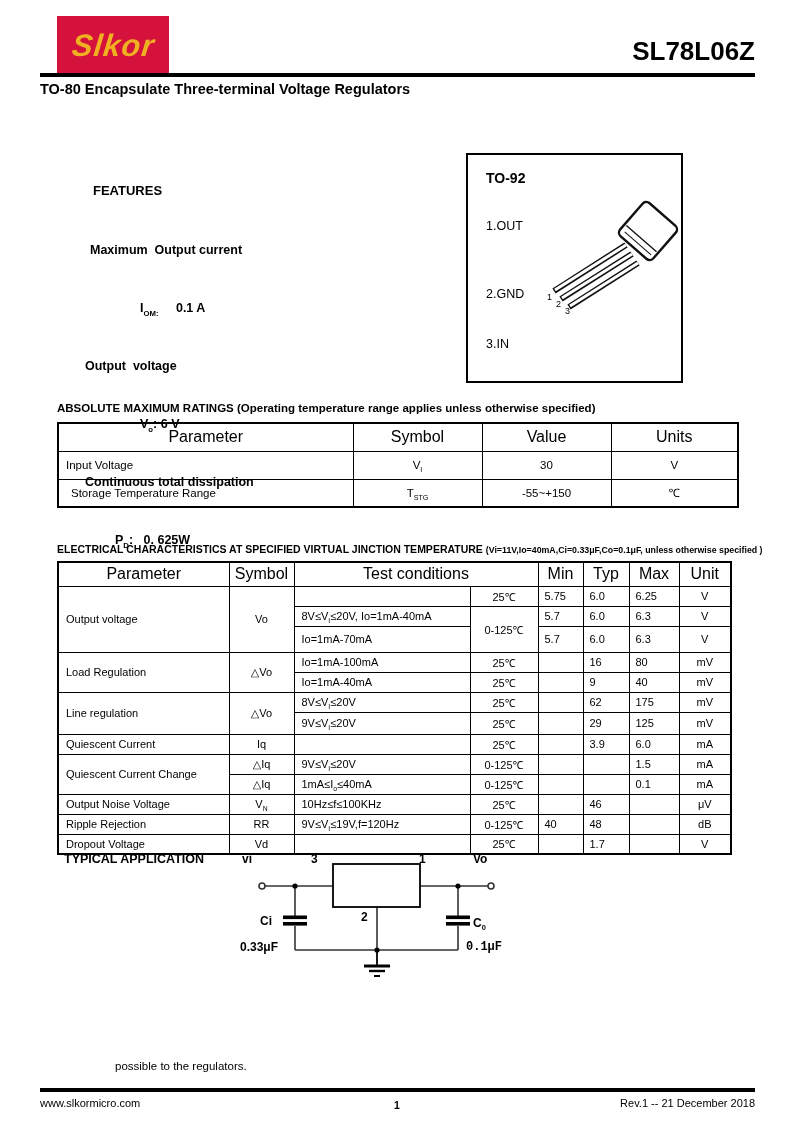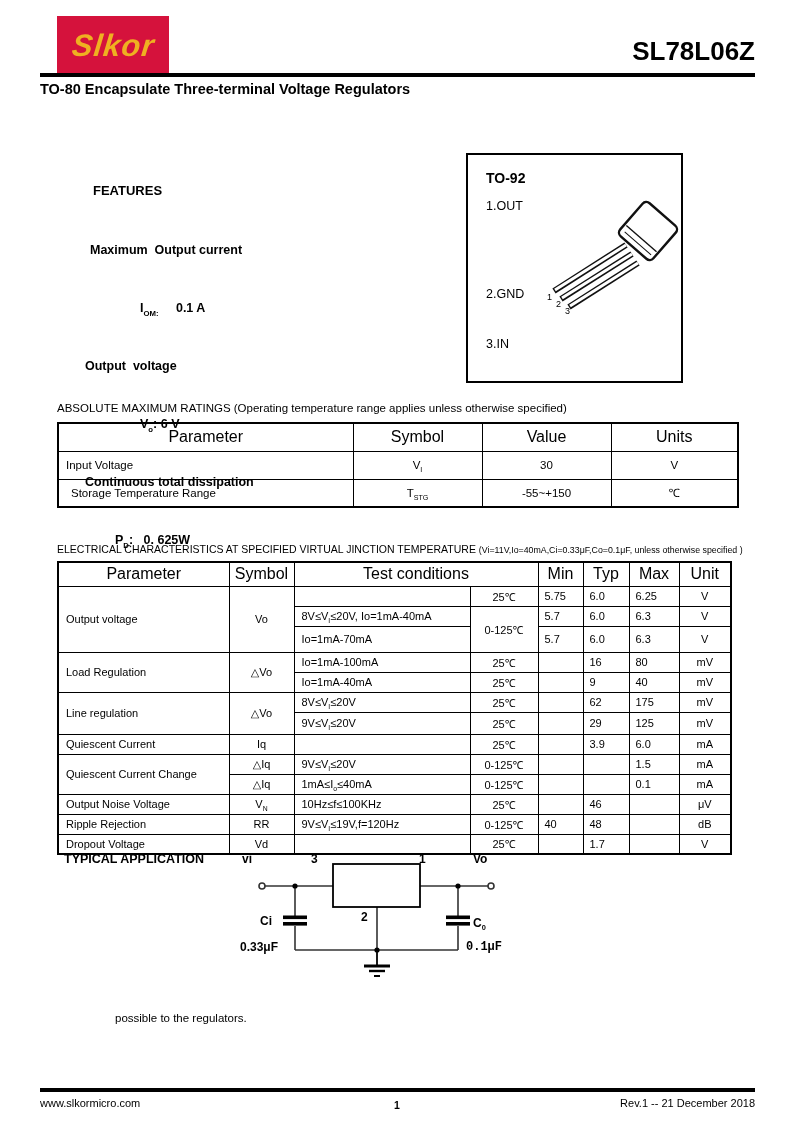--- a/index.html
+++ b/index.html
@@ -23,21 +23,21 @@
   .features .fl  { font-size:12.5px; margin-bottom:8px; line-height:14px; }
 
   
   .pkg { position:absolute; left:466px; top:153px; width:217px; height:230px;
          border:2px solid #000; }
   .pkg-title { position:absolute; left:18px; top:15px; font-size:14px; font-weight:bold; }
   .pin-label { position:absolute; left:18px; font-size:12.5px; }
   .pkg svg { position:absolute; left:0; top:0; }
 
   
-  .sec-title { position:absolute; font-weight:normal; }
+  .sec-title { position:absolute; font-weight:bold; }
   .abs-title  { left:57px; top:402px; font-size:11.5px; }
   .elec-title { left:57px; top:543px; font-size:10.5px; }
   .elec-title .note { font-size:8.8px; }
 
   
   table { border-collapse:collapse; table-layout:fixed; position:absolute;
           font-size:11px; }
   th, td { border:1px solid #000; overflow:hidden; vertical-align:middle; }
   th { font-weight:normal; font-size:16px; }
   .abs { left:57px; top:422px; width:680px; border:2px solid #000; }
@@ -51,21 +51,21 @@
   .num { text-align:left; padding-left:6px; }
 
   
   .typapp { position:absolute; left:64px; top:852px; font-size:12.5px; font-weight:bold; }
   .circuit { position:absolute; left:240px; top:852px; width:285px; height:136px; }
   .circuit svg { position:absolute; left:0; top:0; }
   .clabel { position:absolute; font-size:12px; font-weight:bold; white-space:nowrap; }
 
   
   .note-l1 { position:absolute; left:57px;  top:986px;  font-size:11.5px; }
-  .note-l2 { position:absolute; left:115px; top:1012px; font-size:11.5px; }
+  .note-l2 { position:absolute; left:115px; top:1060px; font-size:11.5px; }
   .rule-bot { position:absolute; left:40px; top:1088px; width:715px; height:3.5px; background:#000; }
   .f-web  { position:absolute; left:40px;  top:1097px; font-size:11px; }
   .f-page { position:absolute; left:0; width:100%; top:1099px; font-size:10.5px;
             font-weight:bold; text-align:center; }
   .f-rev  { position:absolute; right:39px; top:1097px; font-size:11px; }
 </style>
 </head>
 <body>
 
 <div class="page">
@@ -82,21 +82,21 @@
     <div class="fl" style="padding-left:5px;">Maximum  Output current</div>
     <div class="fl" style="padding-left:55px;">I<sub>OM:</sub>     0.1 A</div>
     <div class="fl">Output  voltage</div>
     <div class="fl" style="padding-left:55px;">V<sub>o</sub>: 6 V</div>
     <div class="fl">Continuous total dissipation</div>
     <div class="fl" style="padding-left:30px;">P<sub>D</sub>:   0. 625W</div>
   </div>
 
   <div class="pkg">
     <div class="pkg-title">TO-92</div>
-    <div class="pin-label" style="top:44px;">1.OUT</div>
+    <div class="pin-label" style="top:64px;">1.OUT</div>
     <div class="pin-label" style="top:132px;">2.GND</div>
     <div class="pin-label" style="top:182px;">3.IN</div>
     <svg width="213" height="226" viewBox="0 0 213 226">
       <g>
         <line x1="158" y1="90" x2="86" y2="136" stroke="#111" stroke-width="6"></line>
         <line x1="164" y1="99" x2="93" y2="144" stroke="#111" stroke-width="6"></line>
         <line x1="170" y1="108" x2="101" y2="152" stroke="#111" stroke-width="6"></line>
         <line x1="158" y1="90" x2="87" y2="135" stroke="#fff" stroke-width="3"></line>
         <line x1="164" y1="99" x2="94" y2="143" stroke="#fff" stroke-width="3"></line>
         <line x1="170" y1="108" x2="102" y2="151" stroke="#fff" stroke-width="3"></line>

